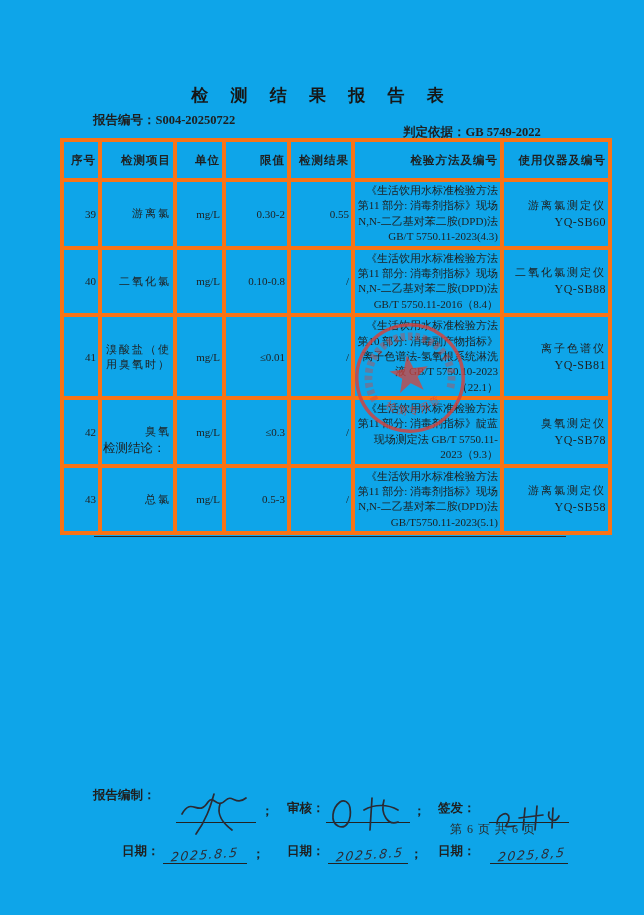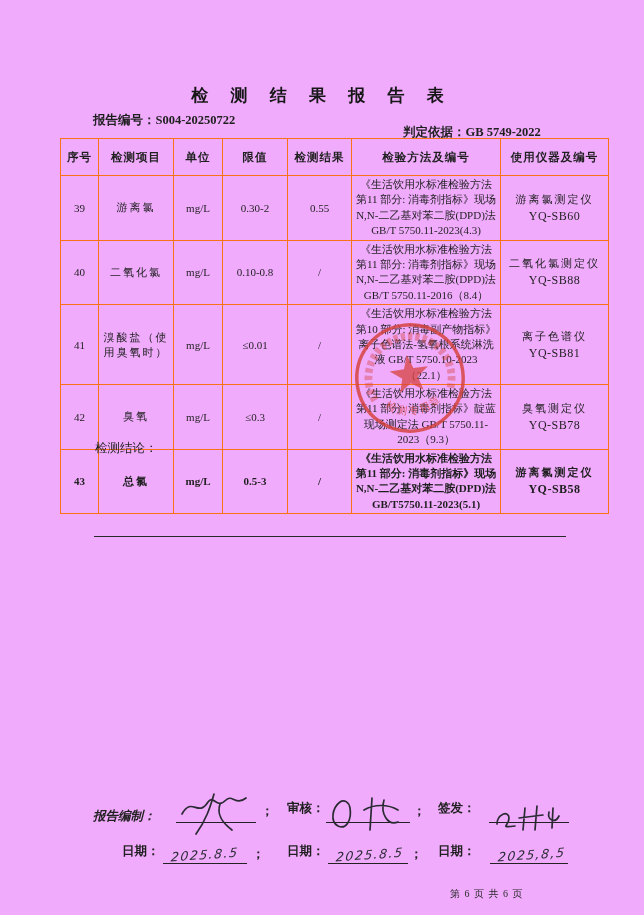--- a/index.html
+++ b/index.html
@@ -1,55 +1,55 @@
 <!DOCTYPE html>
 <html><head>
 <meta charset="utf-8">
 <style>
   html,body{margin:0;padding:0;background:#888;}
   .page{
     position:relative;
     width:644px;height:915px;
     margin:0 auto;
-    background:#f0abfc;
+    background:#0ea5e9;
     font-family:"Liberation Serif","DejaVu Serif",serif;
     color:#1f1f1f;
     overflow:hidden;
   }
   .title{
     position:absolute;top:84px;left:0;width:100%;
     text-align:center;font-size:17px;font-weight:bold;
     letter-spacing:9px;color:#161616;
   }
   .meta{position:absolute;top:112px;left:0;width:100%;font-size:12.5px;font-weight:bold;}
   .meta .report-no{position:absolute;left:93px;top:0;}
   .meta .basis{position:absolute;left:403px;top:12px;}
 
   table.results{
     position:absolute;left:60px;top:138px;
     width:548px;border-collapse:collapse;table-layout:fixed;
   }
   table.results td,table.results th{
-    border:1px solid #f97316;
-    text-align:center;vertical-align:middle;
+    border:4px solid #f97316;
+    text-align:right;vertical-align:middle;
     padding:1px 2px;
     font-size:11px;font-weight:normal;
     overflow:hidden;
   }
   table.results th{font-weight:bold;font-size:11.5px;height:34px;letter-spacing:1px;}
   tr.r39 td{height:53px;} tr.r40 td{height:46px;} tr.r41 td{height:50px;}
-  tr.r42 td{height:45px;} tr.r43 td{height:44px;font-weight:bold;}
+  tr.r42 td{height:45px;} tr.r43 td{height:44px;}
   td.item{letter-spacing:2px;padding:1px 4px;}
   td.method{font-size:8.6px;line-height:1.4;letter-spacing:0;padding:1px 3px;}
   td.instr{font-size:9.5px;}
   td.instr .iname{letter-spacing:2px;}
   td.instr .icode{font-size:12px;letter-spacing:.5px;margin-top:2px;font-family:"Liberation Serif",serif;}
 
   .conclusion{position:absolute;left:95px;top:440px;width:475px;font-size:12.5px;line-height:1.28;}
-  .conclusion .c-label{display:block;}
+  .conclusion .c-label{display:block;margin-left:8px;}
   .conclusion .c-text{display:block;text-indent:2em;margin-top:1px;}
   .blank-note{
     position:absolute;top:495px;left:0;width:100%;
     text-align:center;font-size:13.5px;font-weight:bold;letter-spacing:2px;
   }
   .rule{position:absolute;left:94px;top:536px;width:472px;height:0;border-top:1.6px solid #2a2a2a;}
 
   .signoff{position:absolute;left:0;top:0;width:644px;height:915px;font-size:12.5px;font-weight:bold;}
   .signoff .lbl{position:absolute;white-space:nowrap;}
   .sig-line{position:absolute;border-bottom:1.3px solid #222;height:24px;}
@@ -57,22 +57,22 @@
   .sep{position:absolute;font-weight:bold;}
   .hand{
     display:inline-block;
     font-family:"DejaVu Sans",sans-serif;
     font-style:italic;font-weight:normal;
     font-size:12.5px;letter-spacing:1.5px;color:#2b2b35;
     transform:rotate(-4deg) skewX(-10deg);
     position:absolute;left:8px;bottom:1px;white-space:nowrap;
   }
   .page-footer{
-    position:absolute;left:450px;top:887px;
-    font-size:10px;letter-spacing:1px;color:#2a2a2a;font-weight:normal;
+    position:absolute;left:450px;top:821px;
+    font-size:12px;letter-spacing:1px;color:#2a2a2a;font-weight:normal;
   }
   .stamp{
     position:absolute;left:352px;top:320px;width:116px;height:116px;
     transform:rotate(-8deg);
     opacity:.82;pointer-events:none;
   }
   .sig-ink{stroke:#2a2a33;stroke-width:1.7;fill:none;stroke-linecap:round;}
 </style>
 </head>
 <body>
@@ -189,21 +189,21 @@
 
   <div class="conclusion">
     <span class="c-label">检测结论：</span>
   </div>
 
 
   <div class="rule"></div>
 
   <div class="signoff">
 
-    <span class="lbl" style="left:93px;top:808px;font-style:italic;">报告编制：</span>
+    <span class="lbl" style="left:93px;top:787px;">报告编制：</span>
     <span class="sig-line" style="left:176px;top:798px;width:80px;">
       <svg width="80" height="46" viewBox="0 0 80 46">
         <path class="sig-ink" d="M6,24 C16,6 22,28 32,12 C38,4 40,20 50,10 C56,4 60,16 70,8"></path>
         <path class="sig-ink" d="M38,4 C34,18 30,30 20,44 M44,14 C40,26 48,34 56,40"></path>
       </svg>
     </span>
     <span class="sep" style="left:261px;top:803px;">；</span>
     <span class="lbl" style="left:287px;top:800px;">审核：</span>
     <span class="sig-line" style="left:326px;top:798px;width:84px;">
       <svg width="84" height="42" viewBox="0 0 84 42">

